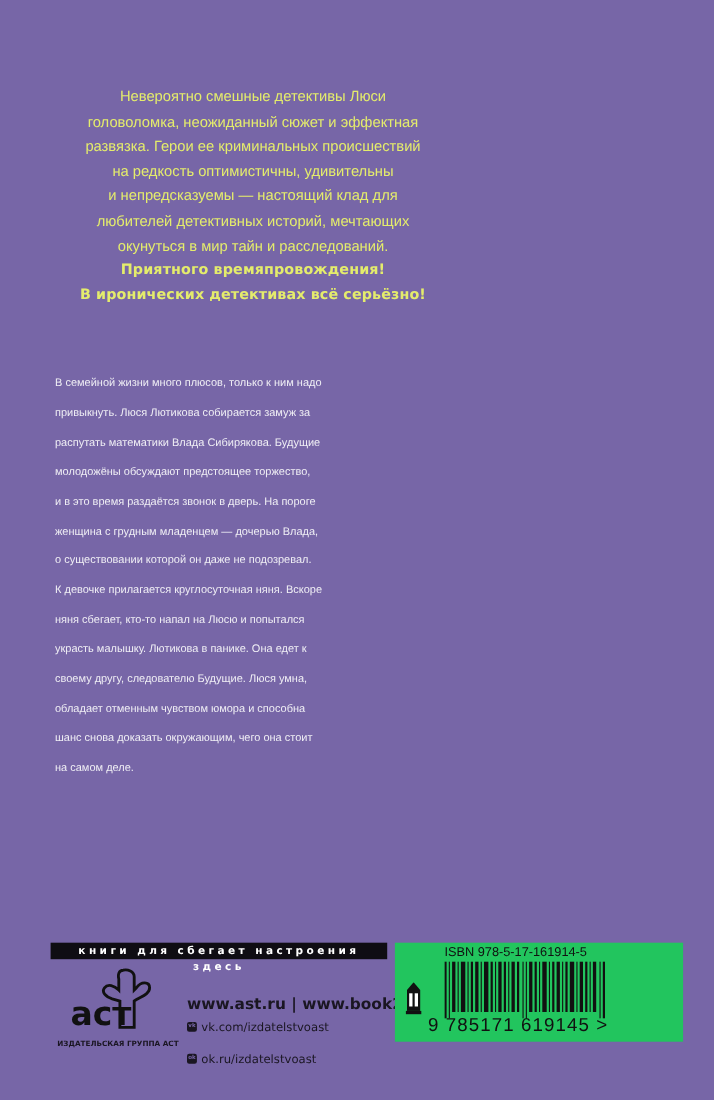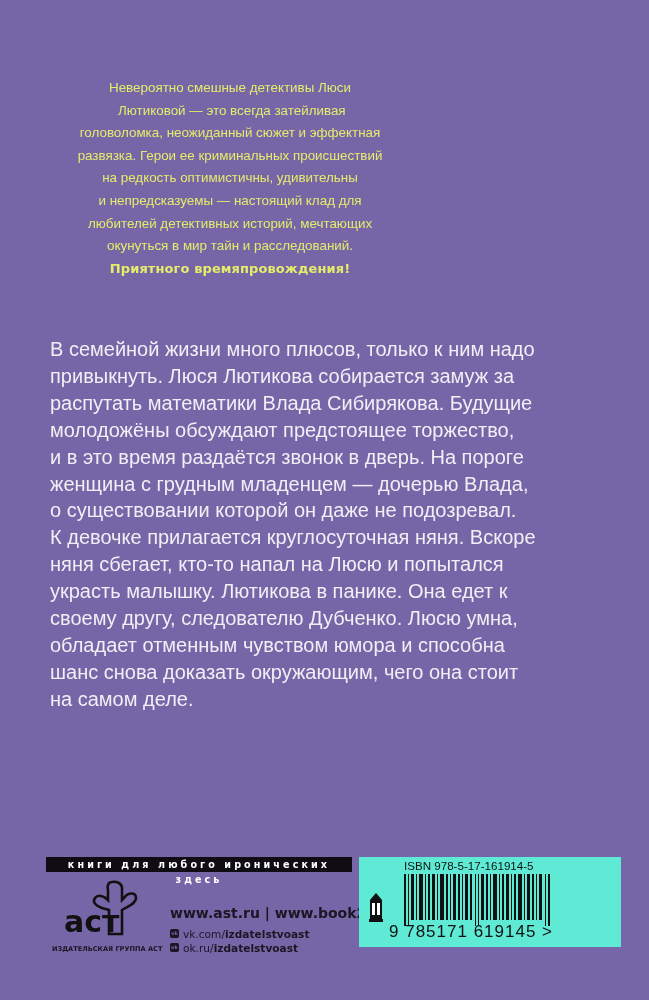--- a/index.html
+++ b/index.html
@@ -12,21 +12,21 @@
   .blurb {
     position: absolute; left: 50px; top: 77px; width: 360px;
     color: #e4ec6c; font-size: 13.4px; line-height: 22.6px;
     font-family: "Liberation Sans", sans-serif;
     text-align: center;
   }
   .blurb .line { white-space: nowrap; display: block; }
   .blurb .bold { font-weight: bold; font-family: "DejaVu Sans", sans-serif; font-size: 13px; letter-spacing: 0.1px; }
   .synopsis {
     position: absolute; left: 50px; top: 336px; width: 520px;
-    color: #f0eff5; font-size: 20px; line-height: 26.9px;
+    color: #f0eff5; font-size: 10px; line-height: 26.9px;
     font-family: "Liberation Sans", sans-serif;
   }
   .synopsis .line { display: block; white-space: nowrap; }
   .tagline {
     position: absolute; left: 46px; top: 857px; width: 306px; height: 15px;
     background: #0f0d13; color: #ffffff;
     font-size: 9.6px; font-weight: bold; letter-spacing: 3.1px;
     line-height: 15px; text-align: center;
     font-family: "DejaVu Sans", sans-serif;
   }
@@ -36,83 +36,83 @@
     font-size: 6.6px; font-weight: bold; color: #1a1622;
     font-family: "DejaVu Sans", sans-serif; white-space: nowrap;
   }
   .links { position: absolute; left: 170px; top: 905px; color: #1a1622; font-family: "DejaVu Sans", sans-serif; }
   .links .sites { font-size: 14px; font-weight: bold; white-space: nowrap; }
   .links .social { font-size: 10.6px; margin-top: 6px; white-space: nowrap; display: flex; align-items: center; gap: 4px; height: 13px; }
   .links .social .ico {
     display: inline-block; width: 9px; height: 9px; background: #1a1622; border-radius: 2px;
     color: #7766a7; font-size: 5px; line-height: 9px; text-align: center; font-weight: bold;
   }
-  .links .social b { font-weight: bold; }
+  .links .social b { font-weight: normal; }
   .isbn-box {
     position: absolute; left: 359px; top: 857px; width: 262px; height: 90px;
-    background: #5eead4;
+    background: #22c55e;
   }
   .isbn-text {
     position: absolute; left: 45px; top: 2px; font-size: 11.6px; color: #111;
     font-family: "Liberation Sans", sans-serif; white-space: nowrap;
   }
   .barcode { position: absolute; left: 45px; top: 17px; }
   .isbn-digits {
     position: absolute; left: 30px; top: 65px; font-size: 17px; color: #111;
     font-family: "Liberation Sans", sans-serif; white-space: nowrap; letter-spacing: 1px;
   }
   .lantern { position: absolute; left: 368px; top: 893px; width: 16px; height: 30px; }
 </style>
 </head>
 <body>
 
 <div class="blurb">
   <span class="line">Невероятно смешные детективы Люси</span>
-  <span class="line" style="white-space:pre"> Лютиковой — это всегда затейливая</span>
   <span class="line">головоломка, неожиданный сюжет и эффектная</span>
   <span class="line">развязка. Герои ее криминальных происшествий</span>
   <span class="line">на редкость оптимистичны, удивительны</span>
   <span class="line">и непредсказуемы — настоящий клад для</span>
   <span class="line">любителей детективных историй, мечтающих</span>
   <span class="line">окунуться в мир тайн и расследований.</span>
   <span class="line bold">Приятного времяпровождения!</span>
+  <span class="line bold">В иронических детективах всё серьёзно!</span>
 </div>
 
 <div class="synopsis">
   <span class="line">В семейной жизни много плюсов, только к ним надо</span>
   <span class="line">привыкнуть. Люся Лютикова собирается замуж за</span>
   <span class="line">распутать математики Влада Сибирякова. Будущие</span>
   <span class="line">молодожёны обсуждают предстоящее торжество,</span>
   <span class="line">и в это время раздаётся звонок в дверь. На пороге</span>
   <span class="line">женщина с грудным младенцем — дочерью Влада,</span>
   <span class="line">о существовании которой он даже не подозревал.</span>
   <span class="line">К девочке прилагается круглосуточная няня. Вскоре</span>
   <span class="line">няня сбегает, кто-то напал на Люсю и попытался</span>
   <span class="line">украсть малышку. Лютикова в панике. Она едет к</span>
-  <span class="line">своему другу, следователю Дубченко. Люсю умна,</span>
+  <span class="line">своему другу, следователю Будущие. Люся умна,</span>
   <span class="line">обладает отменным чувством юмора и способна</span>
   <span class="line">шанс снова доказать окружающим, чего она стоит</span>
   <span class="line">на самом деле.</span>
 </div>
 
-<div class="tagline">книги для любого иронических здесь</div>
+<div class="tagline">книги для сбегает настроения здесь</div>
 
 <svg class="logo" viewBox="0 0 80 60">
   <path d="M50 4 C46 4 45 8 46 12 L46 22 C42 18 36 16 33 20 C30 24 34 28 40 30 L47 32 L47 56 L60 56 L60 32 C66 28 74 26 74 20 C74 14 66 14 62 20 L60 22 L60 10 C60 5 54 3 50 4 Z" fill="none" stroke="#111" stroke-width="2.6"></path>
   <text x="2" y="54" font-family="DejaVu Sans, sans-serif" font-weight="bold" font-size="30" fill="#111">аст</text>
 </svg>
 <div class="logo-caption">ИЗДАТЕЛЬСКАЯ ГРУППА АСТ</div>
 
 <div class="links">
   <div class="sites">www.ast.ru | www.book24.ru</div>
   <div class="social">
     <span class="ico">vk</span>
     <span><span>vk.com/</span><b>izdatelstvoast</b></span>
   </div>
-  <div class="social" style="margin-top:1px">
+  <div class="social" style="margin-top:16px">
     <span class="ico">ok</span>
     <span><span>ok.ru/</span><b>izdatelstvoast</b></span>
   </div>
 </div>
 
 <div class="isbn-box">
   <div class="isbn-text">ISBN 978-5-17-161914-5</div>
   <svg class="barcode" width="152" height="52" viewBox="0 0 152 52">
     <g fill="#111">
       <rect x="0" y="0" width="2" height="52"></rect>

